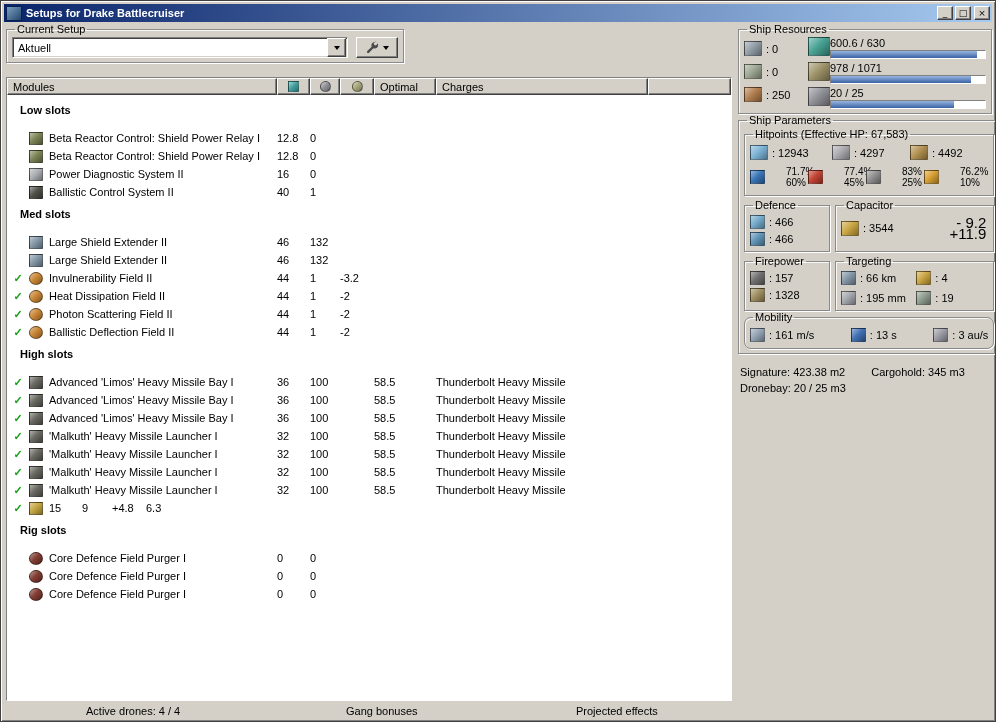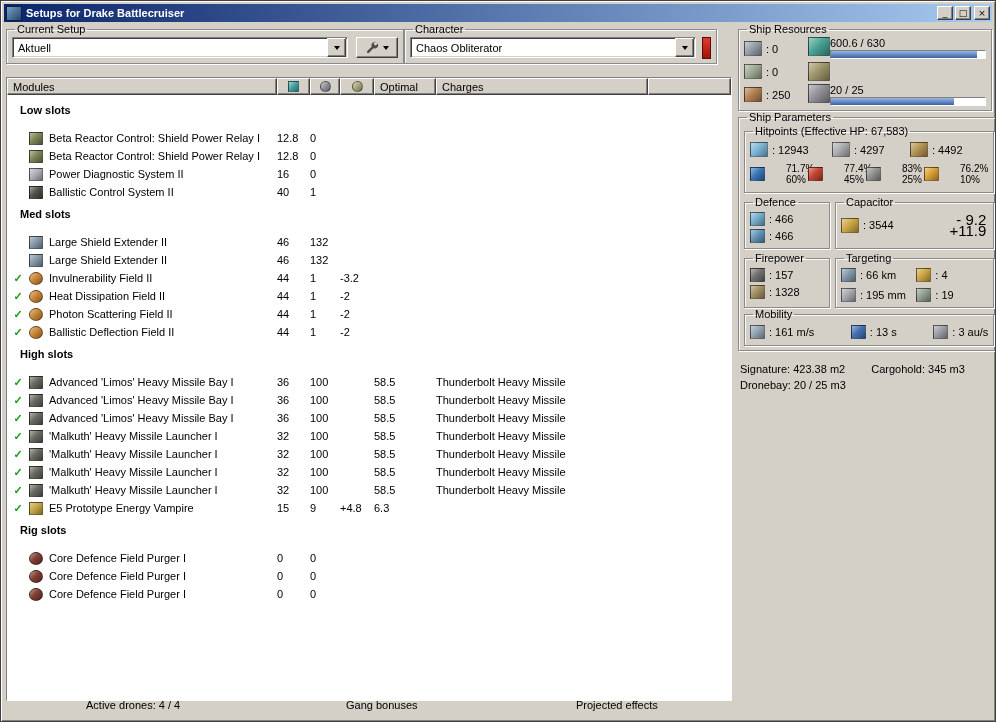--- a/index.html
+++ b/index.html
@@ -98,27 +98,27 @@
   .rvals{display:flex;flex-direction:column;padding-left:21px;font-size:10px;line-height:11px;}
   .param-row{display:flex;margin-top:3px;gap:5px;}
   .def-grp{width:86px;}
   .cap-grp{flex:1;}
   .p-line{display:flex;align-items:center;height:17px;}
   .cap-line{display:flex;align-items:center;height:30px;}
   .cap-delta{margin-left:auto;text-align:right;font-size:15px;line-height:11px;padding-right:2px;}
   .fp-grp{width:86px;}
   .tgt-grp{flex:1;}
   .tgt-grid{display:grid;grid-template-columns:1fr 72px;row-gap:3px;}
-  .mob-grp{width:100%;}
+  .mob-grp{width:100%;border-radius:7px;}
   .mob-row{display:flex;align-items:center;justify-content:space-between;height:19px;}
   .mob-cell{display:flex;align-items:center;}
   .sig-line{margin-top:12px;display:flex;gap:26px;padding-left:2px;}
   .drone-line{margin-top:4px;padding-left:2px;}
   
-  .statusbar{position:absolute;left:0;right:0;bottom:6px;height:21px;font-size:11px;}
+  .statusbar{position:absolute;left:0;right:0;bottom:0;height:21px;font-size:11px;}
   .sb{position:absolute;top:5px;}
   .sb1{left:85px;}
   .sb2{left:345px;}
   .sb3{left:575px;}
 </style>
 </head>
 <body>
 
 <div class="window">
 
@@ -143,32 +143,20 @@
         <button class="tool-btn">
           <span style="display:inline-flex;">
             <svg width="13" height="13" viewBox="0 0 16 16">
                 <path d="M12.9 1.6c-1.7-.8-3.7-.5-5 .8-1.2 1.2-1.5 3-.9 4.6L1.6 12.4c-.6.6-.6 1.5 0 2.1.6.6 1.5.6 2.1 0L9.1 9c1.6.6 3.4.3 4.6-.9 1.3-1.3 1.6-3.3.8-5l-2.3 2.3-2.1-.6-.6-2.1 2.4-2.1z" fill="#4a4a4a"></path>
               </svg>
           </span>
           <span class="arrow-down"></span>
         </button>
       </div>
     </fieldset>
-    <fieldset class="grp grp-character">
-      <legend>Character</legend>
-      <div class="setup-line">
-        <div class="combo">
-          <span class="combo-text">Chaos Obliterator</span>
-          <span class="combo-btn">
-              <span class="arrow-down"></span>
-            </span>
-        </div>
-        <span class="red-indicator" style="background-color: rgb(192, 40, 30);"></span>
-      </div>
-    </fieldset>
   </div>
 
   <div class="modules-area">
     <div class="mt-header">
       <div class="th th-modules">Modules</div>
       <div class="th th-cpu">
           <span class="hicon cpu"></span>
         </div>
       <div class="th th-pg">
           <span class="hicon pg"></span>
@@ -386,21 +374,20 @@
           <span class="c c-pg">100</span>
           <span class="c c-cap"></span>
           <span class="c c-opt">58.5</span>
           <span class="c c-charges">Thunderbolt Heavy Missile</span>
         </div>
         <div class="mod-row">
           <span class="c c-check"><span class="ckmark">✓</span></span>
           <span class="c c-icon">
             <span class="mod-icon" style="background-color: rgb(194, 162, 58);"></span>
           </span>
-          <span class="c c-name">E5 Prototype Energy Vampire</span>
           <span class="c c-cpu">15</span>
           <span class="c c-pg">9</span>
           <span class="c c-cap">+4.8</span>
           <span class="c c-opt">6.3</span>
           <span class="c c-charges"></span>
         </div>
         <div class="section-row">Rig slots</div>
         <div class="mod-row">
           <span class="c c-check"></span>
           <span class="c c-icon">
@@ -464,20 +451,26 @@
             <span class="stat-icon big" style="background-color: rgb(63, 158, 143);"></span>
             <div class="gauge-body">
               <div class="gauge-val">600.6 / 630</div>
               <div class="gauge-track">
                   <div class="gauge-fill" style="width: 95%;"></div>
                 </div>
             </div>
           </div>
           <div class="gauge-row">
             <span class="stat-icon big" style="background-color: rgb(154, 143, 99);"></span>
+            <div class="gauge-body">
+              <div class="gauge-val">978 / 1071</div>
+              <div class="gauge-track">
+                  <div class="gauge-fill" style="width: 91%;"></div>
+                </div>
+            </div>
           </div>
           <div class="gauge-row">
             <span class="stat-icon big" style="background-color: rgb(140, 140, 148);"></span>
             <div class="gauge-body">
               <div class="gauge-val">20 / 25</div>
               <div class="gauge-track">
                   <div class="gauge-fill" style="width: 80%;"></div>
                 </div>
             </div>
           </div>

